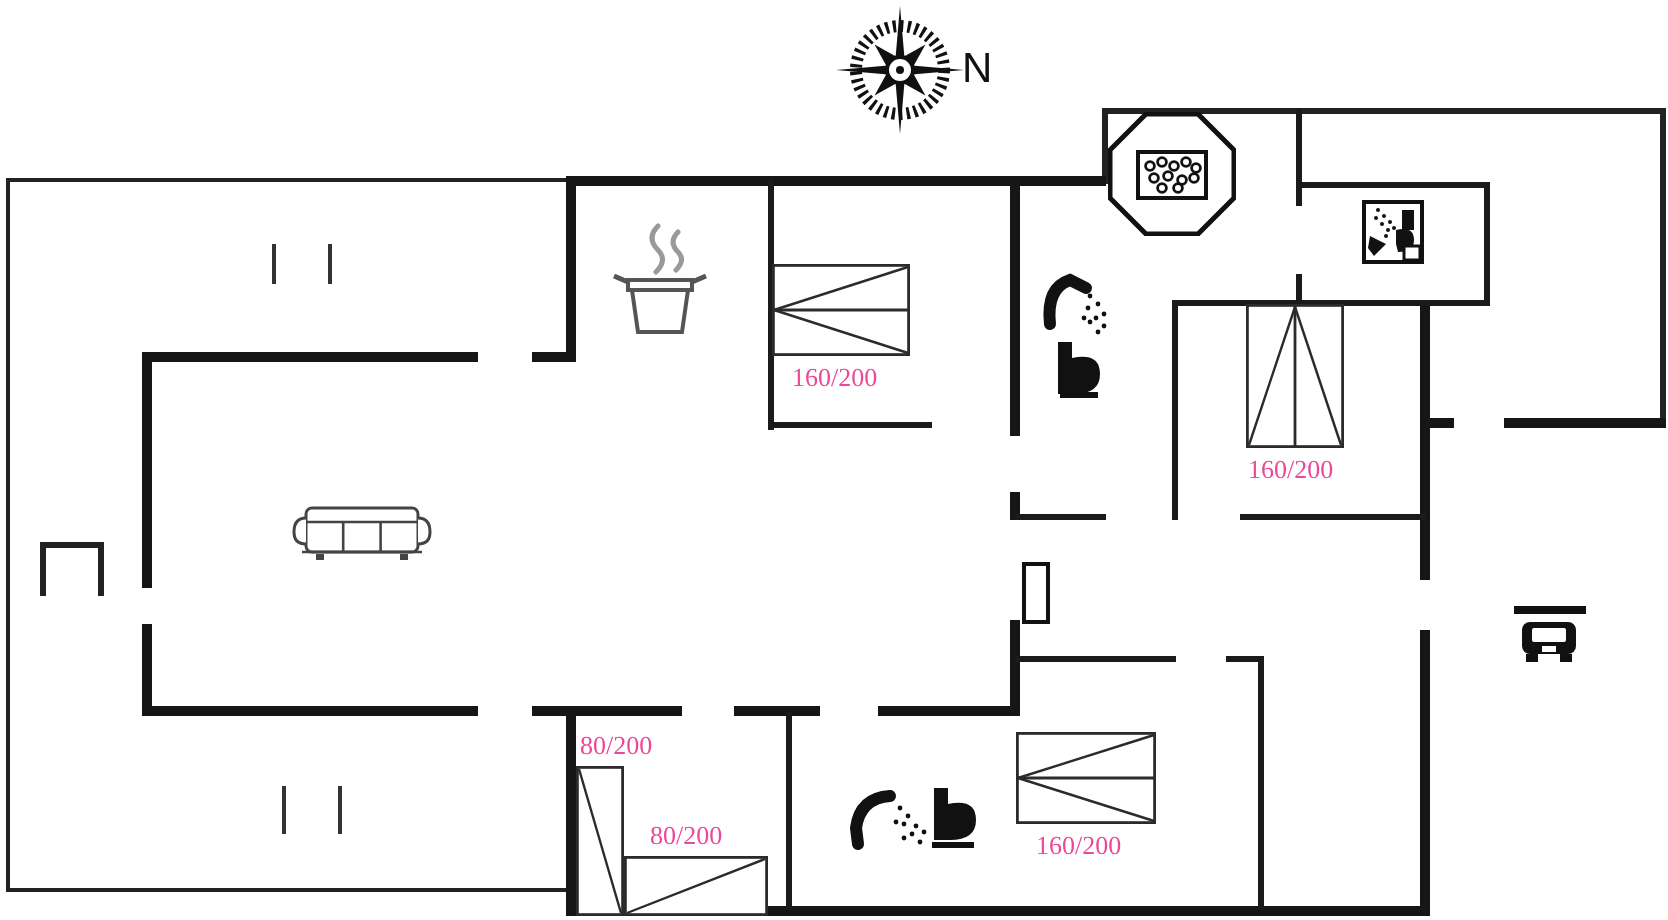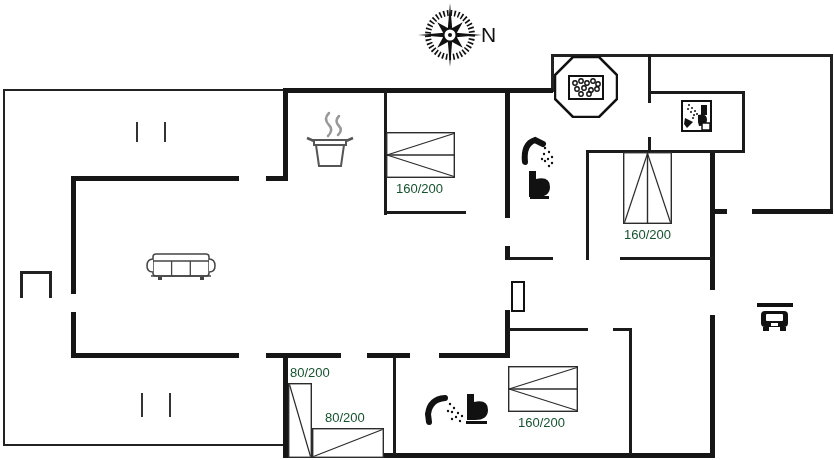--- a/index.html
+++ b/index.html
@@ -4,21 +4,21 @@
 <style>
   html,body{margin:0;padding:0;background:#fff;}
   #plan{position:relative;width:834px;height:460px;background:#fff;overflow:hidden;
         font-family:"Liberation Sans", sans-serif;}
   i.w,i.t,i.m,i.p{position:absolute;display:block;}
   i.w{background:#161616;}
   i.t{background:#222;}
   i.m{background:#1b1b1b;}
   i.p{background:#333;}
   .icon{position:absolute;}
-  .bedlabel{position:absolute;font-size:13px;color:#14532d;white-space:nowrap;letter-spacing:0;}
+  .bedlabel{position:absolute;font-size:13px;color:#ec4899;white-space:nowrap;letter-spacing:0;font-family:Liberation Serif, serif;}
   .north{position:absolute;left:481px;top:23px;font-size:21px;color:#111;}
   .doorleaf{position:absolute;left:511px;top:281px;width:10px;height:27px;border:2px solid #111;background:#fff;z-index:5;}
   .sidetable{position:absolute;left:20px;top:271px;width:26px;height:24px;border:3px solid #222;border-bottom:none;}
 </style>
 </head>
 <body>
 
 <div id="plan">
 
   <i class="t" style="left:3px;top:89px;width:283px;height:2px"></i>

